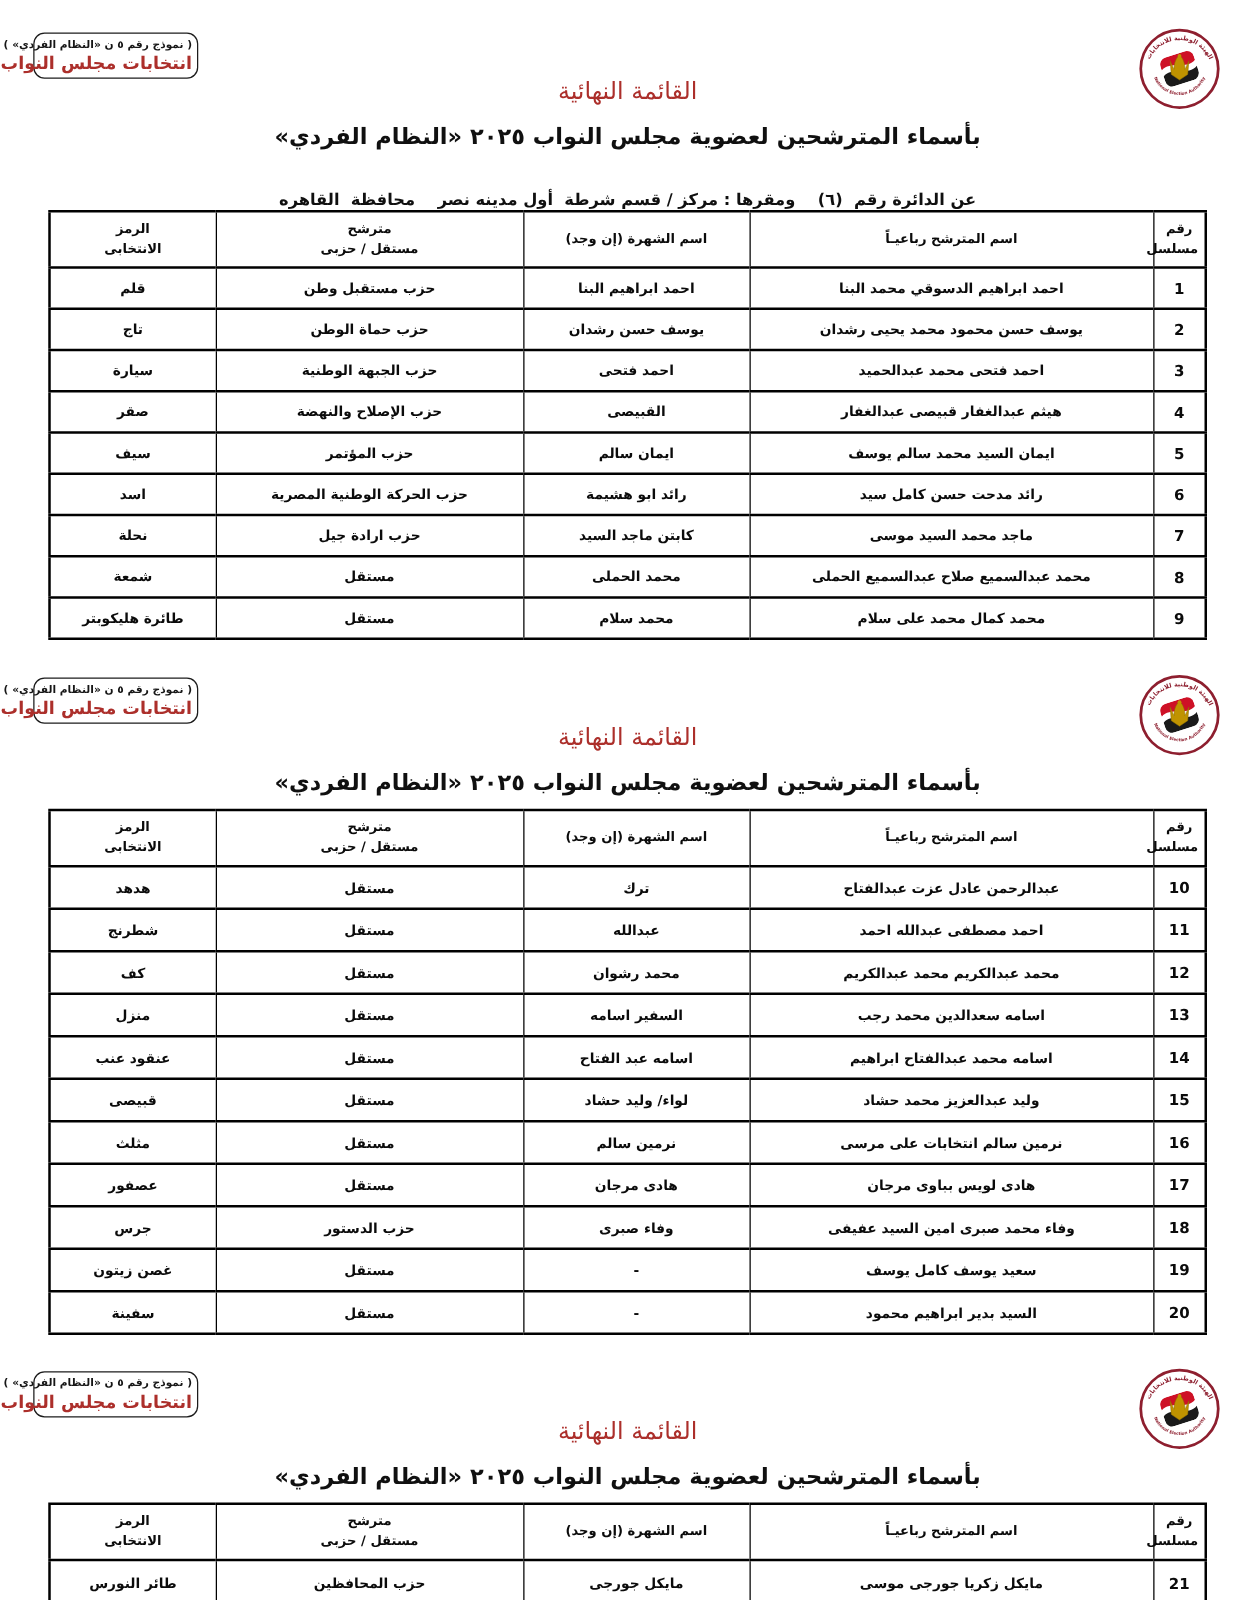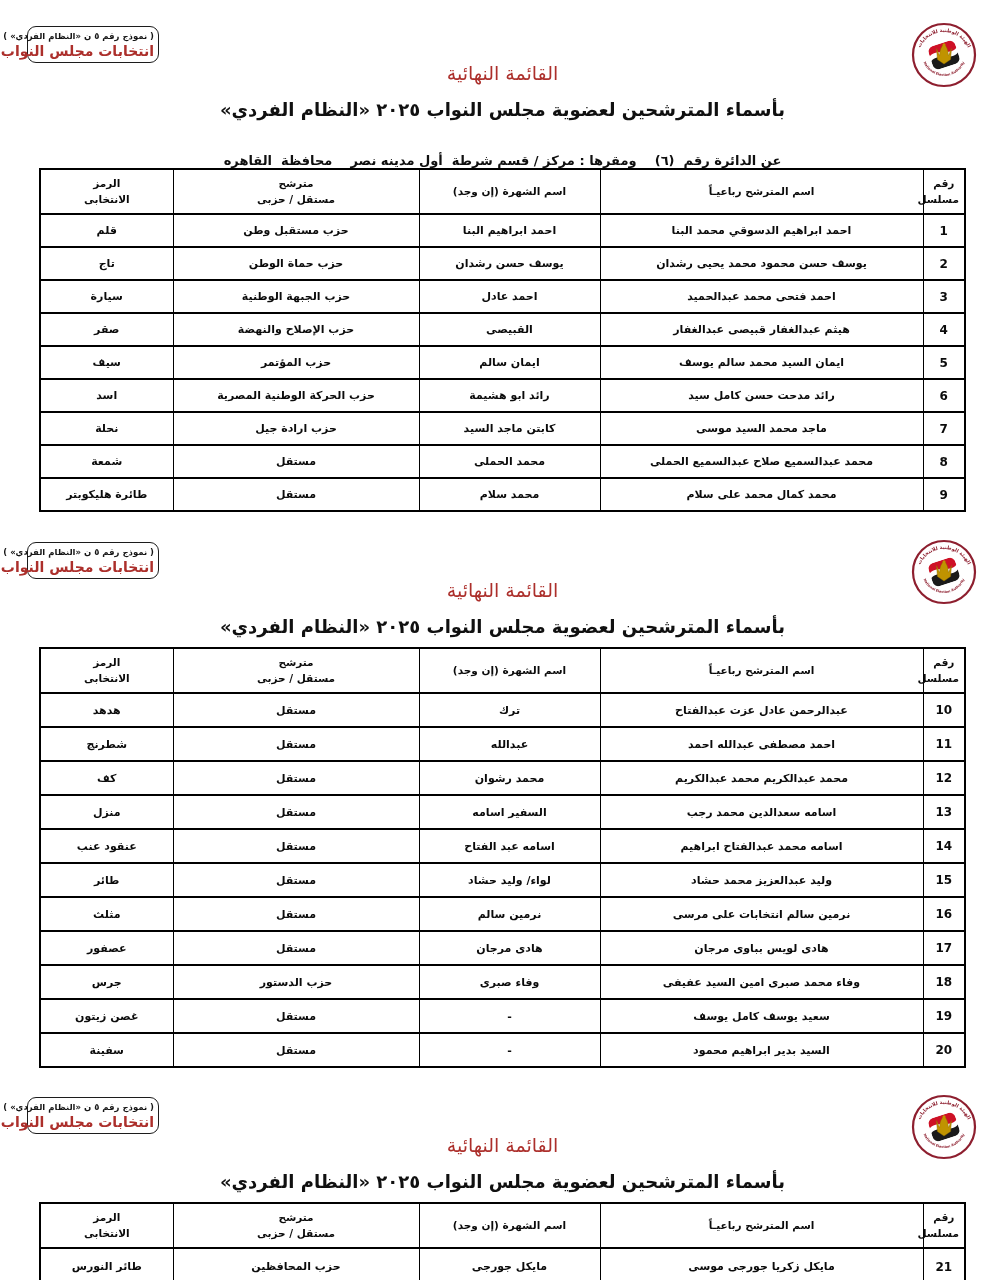--- a/index.html
+++ b/index.html
@@ -161,21 +161,21 @@
     <td class="serial-cell">2</td>
     <td>يوسف حسن محمود محمد يحيى رشدان</td>
     <td>يوسف حسن رشدان</td>
     <td>حزب حماة الوطن</td>
     <td>تاج</td>
   </tr>
 
   <tr>
     <td class="serial-cell">3</td>
     <td>احمد فتحى محمد عبدالحميد</td>
-    <td>احمد عادل</td>
+    <td>احمد فتحى</td>
     <td>حزب الجبهة الوطنية</td>
     <td>سيارة</td>
   </tr>
 
   <tr>
     <td class="serial-cell">4</td>
     <td>هيثم عبدالغفار قبيصى عبدالغفار</td>
     <td>القبيصى</td>
     <td>حزب الإصلاح والنهضة</td>
     <td>صقر</td>
@@ -327,21 +327,21 @@
     <td>اسامه عبد الفتاح</td>
     <td>مستقل</td>
     <td>عنقود عنب</td>
   </tr>
 
   <tr>
     <td class="serial-cell">15</td>
     <td>وليد عبدالعزيز محمد حشاد</td>
     <td>لواء/ وليد حشاد</td>
     <td>مستقل</td>
-    <td>طائر</td>
+    <td>قبيصى</td>
   </tr>
 
   <tr>
     <td class="serial-cell">16</td>
     <td>نرمين سالم انتخابات على مرسى</td>
     <td>نرمين سالم</td>
     <td>مستقل</td>
     <td>مثلث</td>
   </tr>
 

